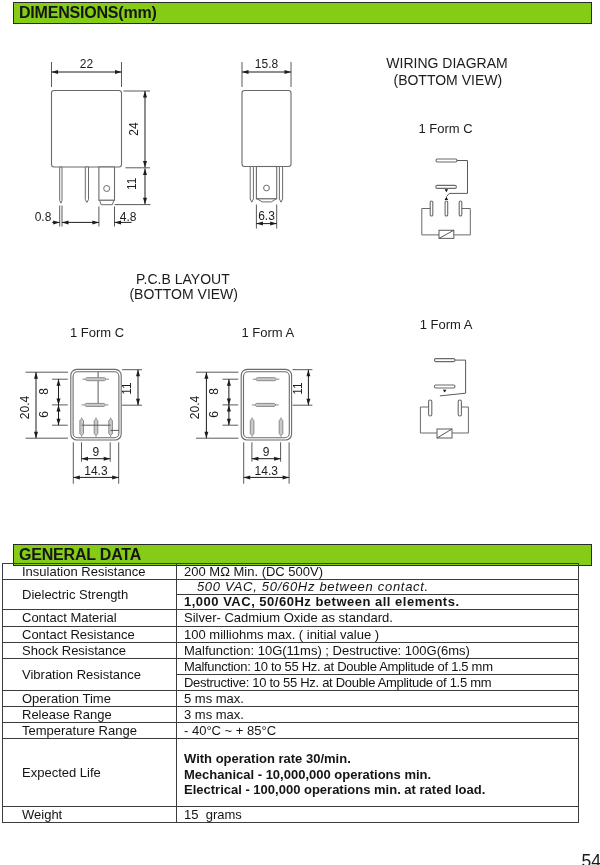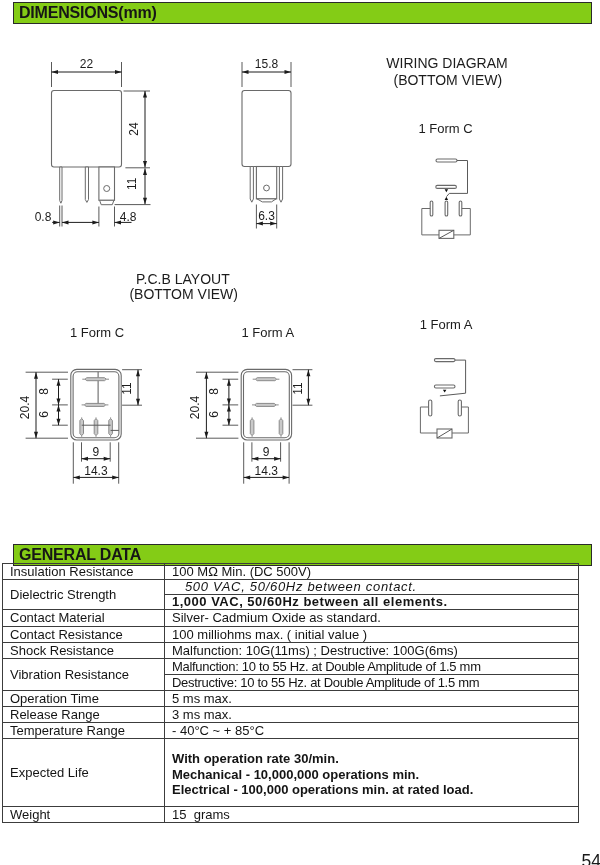--- a/index.html
+++ b/index.html
@@ -4,21 +4,21 @@
 html,body{margin:0;padding:0;background:#fff;}
 body{width:600px;height:865px;position:relative;overflow:hidden;
   font-family:"Liberation Sans",sans-serif;color:#111;}
 .bar{position:absolute;left:1px;width:572px;height:20px;background:#84cc16;
   border:1px solid #2a2a2a;font-weight:bold;font-size:16px;line-height:20px;
   padding-left:5px;letter-spacing:-0.2px;color:#161616;margin-left:12px;}
 table{position:absolute;left:2px;top:563px;width:577px;border-collapse:collapse;
   table-layout:fixed;font-size:13px;color:#141414;}
 td{border:1px solid #3c3c3c;padding:0;vertical-align:middle;
   white-space:nowrap;overflow:hidden;line-height:14px;}
-td.l{width:154px;padding-left:7px;}
+td.l{width:154px;padding-left:19px;}
 td.v{padding-left:7px;line-height:14px;}
 .el{line-height:15.6px;padding-top:4px;font-weight:bold;}
 .n{letter-spacing:-0.3px;}.w{letter-spacing:0.5px;font-weight:bold;}.w2{letter-spacing:0.7px;font-style:italic;}
 .pg{position:absolute;right:-1px;top:850.5px;font-size:17.5px;color:#1a1a1a;}
 </style></head>
 <body>
 <div class="bar" style="top:2px">DIMENSIONS(mm)</div>
 <svg width="600" height="520" viewBox="0 0 600 520" style="position:absolute;left:0;top:0;" font-family="&quot;Liberation Sans&quot;, sans-serif">
     <line x1="51.5" y1="62.0" x2="51.5" y2="87.0" stroke="#5a5a5a" stroke-width="1.0"></line>
 <line x1="121.5" y1="62.0" x2="121.5" y2="87.0" stroke="#5a5a5a" stroke-width="1.0"></line>
@@ -210,21 +210,21 @@
 <line x1="243.7" y1="477.4" x2="289.1" y2="477.4" stroke="#1c1c1c" stroke-width="1.0"></line>
 <polygon points="243.7,477.4 250.2,475.4 250.2,479.4" fill="#1c1c1c"></polygon>
 <polygon points="289.1,477.4 282.6,479.4 282.6,475.4" fill="#1c1c1c"></polygon>
 <text x="266.3" y="475.0" text-anchor="middle" fill="#1c1c1c" font-size="12px">14.3</text>
   </svg>
 <div class="bar" style="top:544px">GENERAL DATA</div>
 <table>
     <tbody>
       <tr style="height:16px">
         <td class="l">Insulation Resistance</td>
-        <td class="v">100 MΩ Min. (DC 500V)</td>
+        <td class="v">200 MΩ Min. (DC 500V)</td>
       </tr>
       <tr style="height:15px">
         <td class="l" rowspan="2">Dielectric Strength</td>
         <td class="v"><span class="w2">&nbsp;&nbsp;&nbsp;500 VAC, 50/60Hz between contact.</span></td>
       </tr>
       <tr style="height:15px">
         <td class="v"><span class="w">1,000 VAC, 50/60Hz between all elements.</span></td>
       </tr>
       <tr style="height:17px">
         <td class="l">Contact Material</td>

